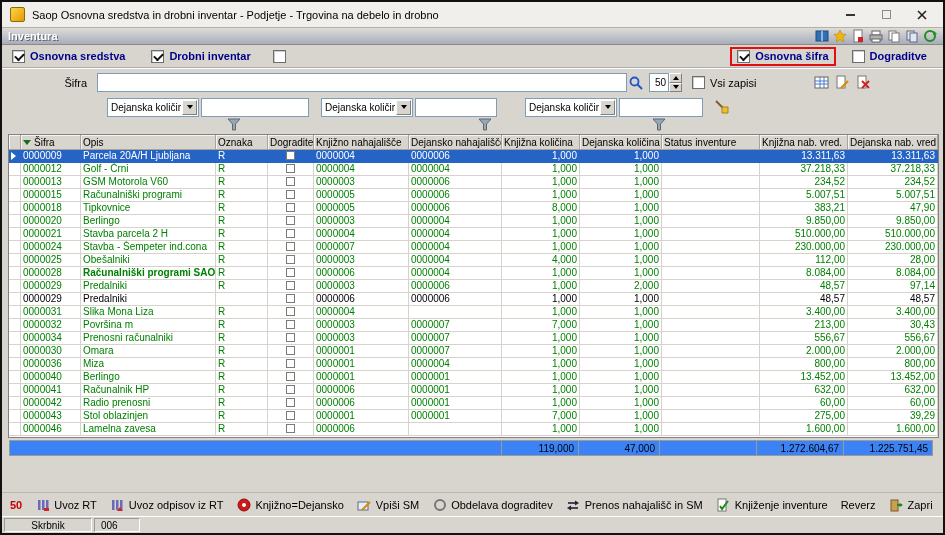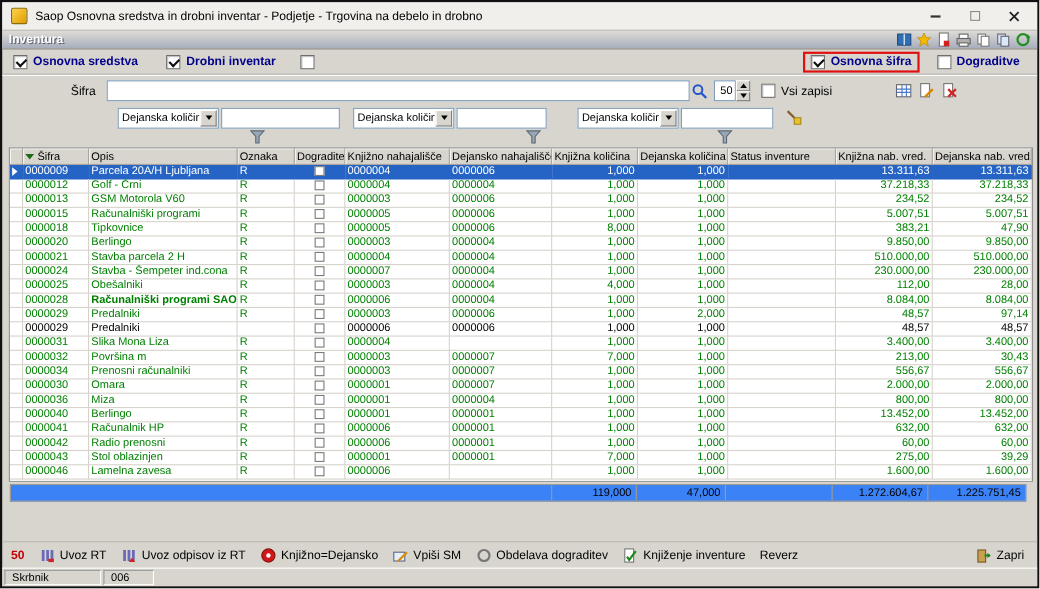--- a/index.html
+++ b/index.html
@@ -91,21 +91,21 @@
   
   .toolbar{height:24px;display:flex;align-items:center;padding:0 8px;gap:13px;margin-top:auto;border-top:1px solid #bab7b0;flex:none;}
   .tb-count{color:#c40000;font-weight:bold;}
   .tb-btn{display:flex;align-items:center;gap:4px;color:#000;white-space:nowrap;cursor:default;}
   .tbi{width:15px;height:15px;display:flex;align-items:center;justify-content:center;flex:none;}
   .tb-close{margin-left:auto;margin-right:4px;}
 
   
   .statusbar{height:17px;display:flex;background:#d8d5ce;border-top:1px solid #fff;align-items:stretch;padding:1px 2px;flex:none;}
   .sb-cell{border:1px solid;border-color:#9a9a9a #fff #fff #9a9a9a;padding:1px 6px;font-size:10px;color:#000;}
-  .sb-user{width:88px;}
+  .sb-user{width:88px;text-align:center;}
   .sb-code{width:46px;margin-left:2px;}
 </style>
 </head>
 <body>
 
 <div class="window">
 
   <div class="titlebar">
     <span class="app-icon"></span>
     <span class="title-text">Saop Osnovna sredstva in drobni inventar - Podjetje - Trgovina na debelo in drobno</span>
@@ -701,20 +701,31 @@
       <span class="tbi">
           <svg width="14" height="14">
             <circle cx="7" cy="7" r="5" fill="none" stroke="#777" stroke-width="2"></circle>
           </svg>
         </span>
       <span>Obdelava dograditev</span>
     </div>
     <div class="tb-btn">
       <span class="tbi">
           <svg width="14" height="14">
+            <line x1="2" y1="5" x2="10" y2="5" stroke="#223" stroke-width="1.6"></line>
+            <polygon points="13,5 9,2.6 9,7.4" fill="#223"></polygon>
+            <line x1="12" y1="10" x2="4" y2="10" stroke="#223" stroke-width="1.6"></line>
+            <polygon points="1,10 5,7.6 5,12.4" fill="#223"></polygon>
+          </svg>
+        </span>
+      <span>Prenos nahajališč in SM</span>
+    </div>
+    <div class="tb-btn">
+      <span class="tbi">
+          <svg width="14" height="14">
             <rect x="2" y="1" width="8" height="12" fill="#fff" stroke="#777"></rect>
             <polyline points="4,8 6,11 12,3" fill="none" stroke="#1a8a1a" stroke-width="2"></polyline>
           </svg>
         </span>
       <span>Knjiženje inventure</span>
     </div>
     <div class="tb-btn">
       <span>Reverz</span>
     </div>
     <div class="tb-btn tb-close">

